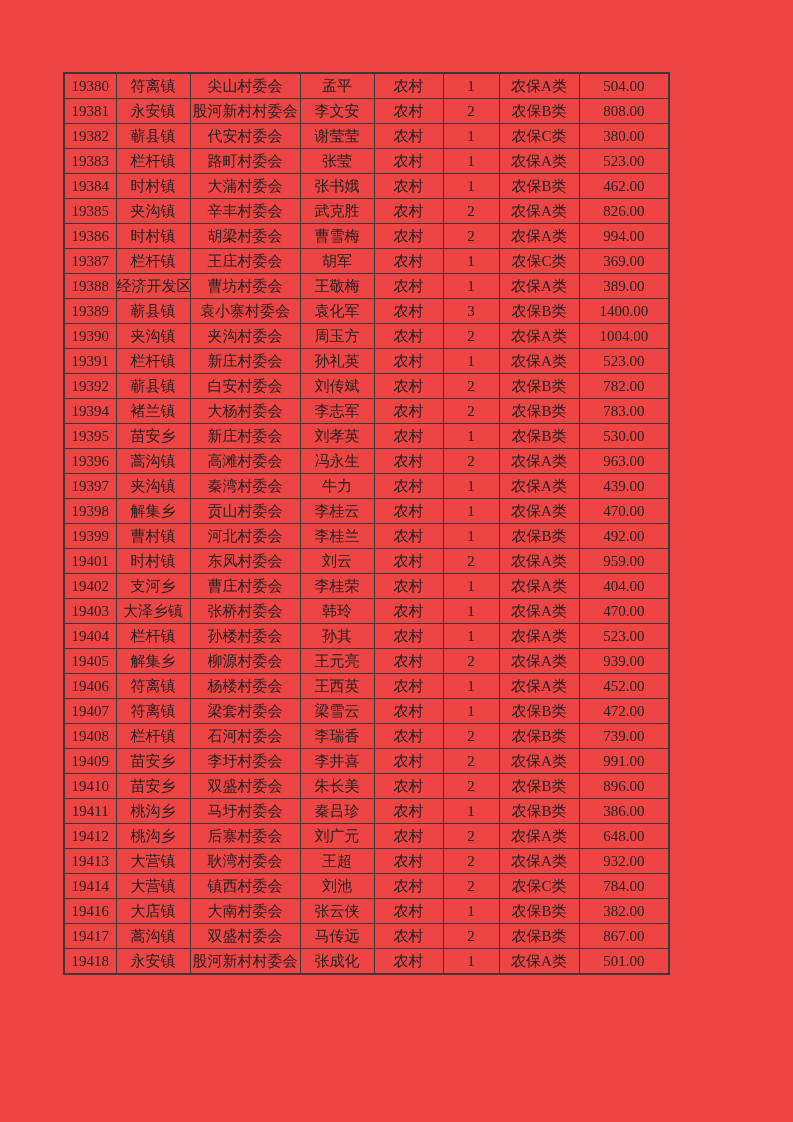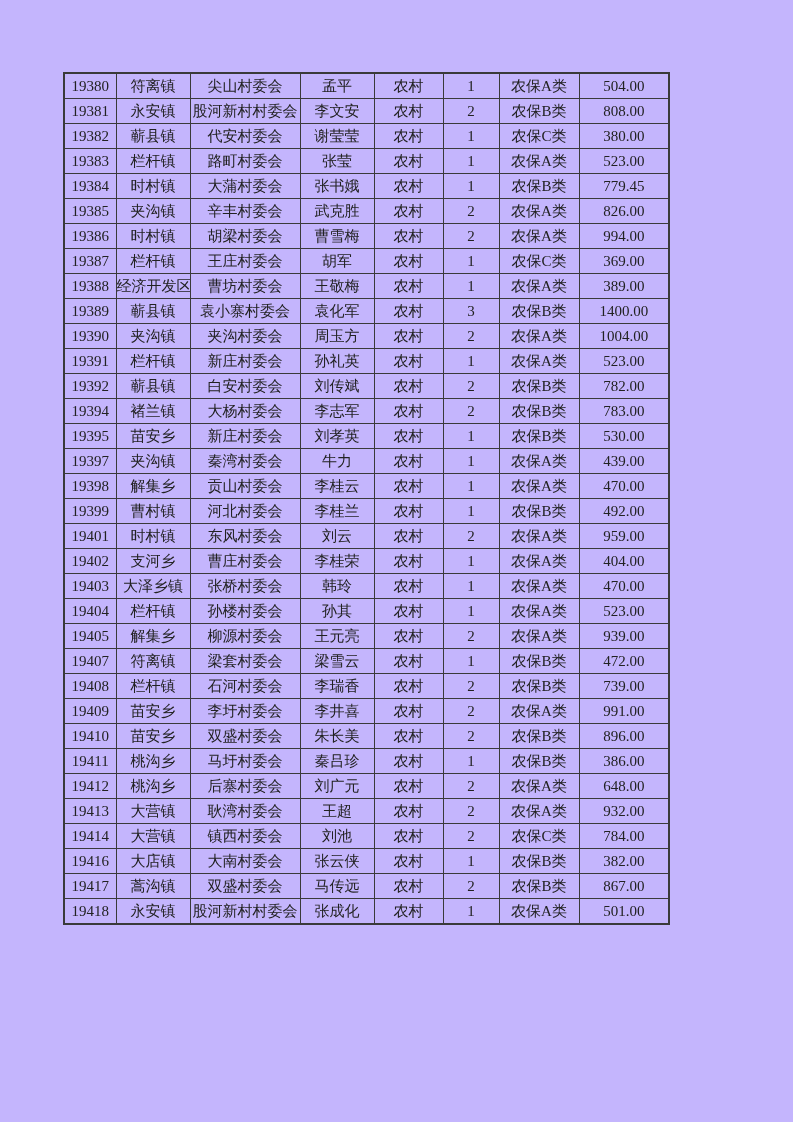--- a/index.html
+++ b/index.html
@@ -4,21 +4,21 @@
 <style>
   html, body {
     margin: 0;
     padding: 0;
     background: #ffffff;
   }
   .page {
     position: relative;
     width: 793px;
     height: 1122px;
-    background: #c4b5fd;
+    background: #ef4444;
     font-family: "Liberation Serif", "DejaVu Serif", serif;
     color: #222222;
     overflow: hidden;
   }
   table.grid {
     position: absolute;
     left: 63px;
     top: 72px;
     border-collapse: collapse;
     table-layout: fixed;
@@ -103,21 +103,21 @@
           <td>523.00</td>
         </tr>
         <tr>
           <td>19384</td>
           <td>时村镇</td>
           <td>大蒲村委会</td>
           <td>张书娥</td>
           <td>农村</td>
           <td>1</td>
           <td>农保B类</td>
-          <td>779.45</td>
+          <td>462.00</td>
         </tr>
         <tr>
           <td>19385</td>
           <td>夹沟镇</td>
           <td>辛丰村委会</td>
           <td>武克胜</td>
           <td>农村</td>
           <td>2</td>
           <td>农保A类</td>
           <td>826.00</td>
@@ -206,20 +206,30 @@
           <td>19395</td>
           <td>苗安乡</td>
           <td>新庄村委会</td>
           <td>刘孝英</td>
           <td>农村</td>
           <td>1</td>
           <td>农保B类</td>
           <td>530.00</td>
         </tr>
         <tr>
+          <td>19396</td>
+          <td>蒿沟镇</td>
+          <td>高滩村委会</td>
+          <td>冯永生</td>
+          <td>农村</td>
+          <td>2</td>
+          <td>农保A类</td>
+          <td>963.00</td>
+        </tr>
+        <tr>
           <td>19397</td>
           <td>夹沟镇</td>
           <td>秦湾村委会</td>
           <td>牛力</td>
           <td>农村</td>
           <td>1</td>
           <td>农保A类</td>
           <td>439.00</td>
         </tr>
         <tr>
@@ -284,20 +294,30 @@
         </tr>
         <tr>
           <td>19405</td>
           <td>解集乡</td>
           <td>柳源村委会</td>
           <td>王元亮</td>
           <td>农村</td>
           <td>2</td>
           <td>农保A类</td>
           <td>939.00</td>
+        </tr>
+        <tr>
+          <td>19406</td>
+          <td>符离镇</td>
+          <td>杨楼村委会</td>
+          <td>王西英</td>
+          <td>农村</td>
+          <td>1</td>
+          <td>农保A类</td>
+          <td>452.00</td>
         </tr>
         <tr>
           <td>19407</td>
           <td>符离镇</td>
           <td>梁套村委会</td>
           <td>梁雪云</td>
           <td>农村</td>
           <td>1</td>
           <td>农保B类</td>
           <td>472.00</td>

